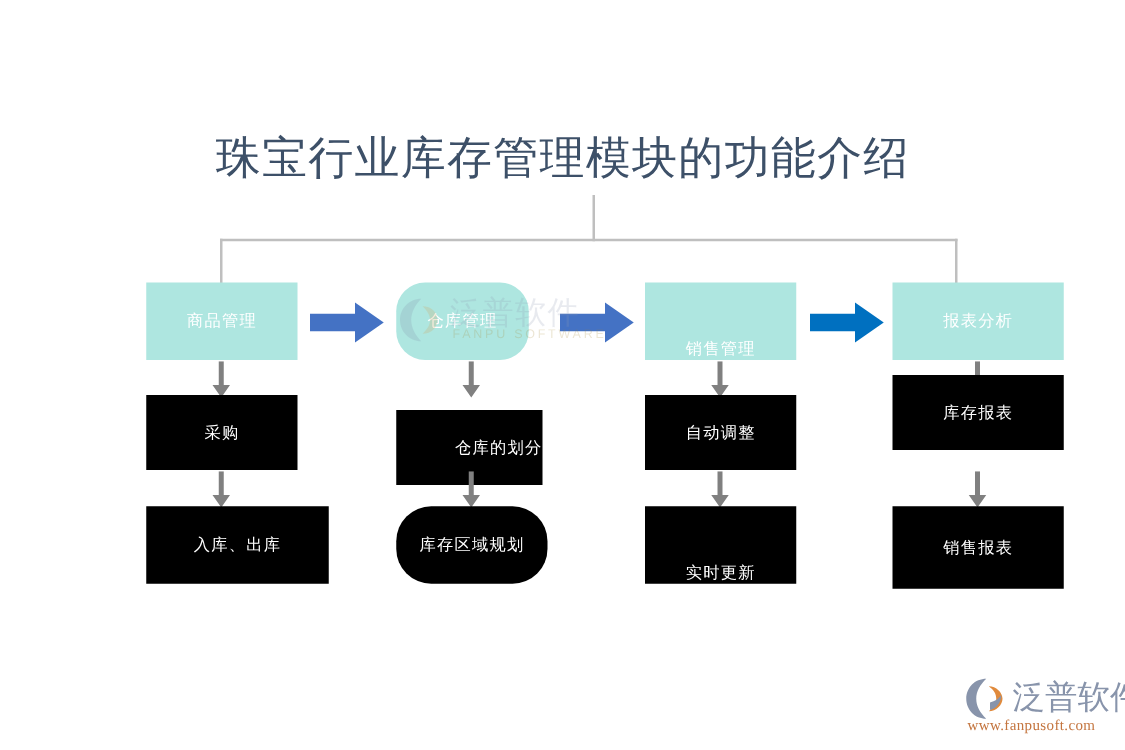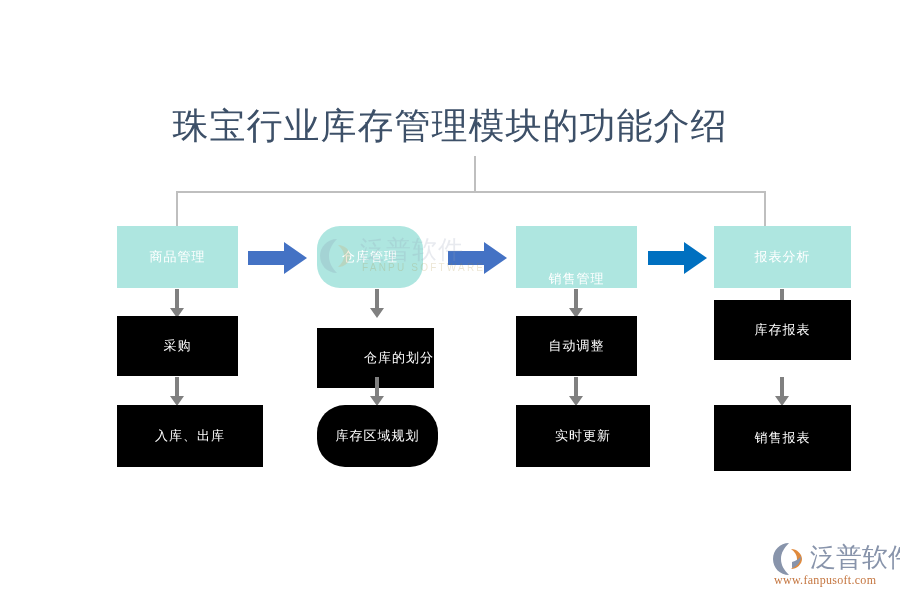--- a/index.html
+++ b/index.html
@@ -204,21 +204,21 @@
   </div>
   <svg class="vArrow" style="left:567px; top:289px;" viewBox="0 0 18 30">
     <path d="M7 0 H11 V19 H16 L9 29 L2 19 H7 Z" fill="#808080"></path>
   </svg>
   <div class="box blue" style="left:516px; top:316px; width:121px; height:60px;text-align:center;">
     <span>自动调整</span>
   </div>
   <svg class="vArrow" style="left:567px; top:377px;" viewBox="0 0 18 30">
     <path d="M7 0 H11 V19 H16 L9 29 L2 19 H7 Z" fill="#808080"></path>
   </svg>
-  <div class="box blue" style="left:516px; top:405px; width:134px; height:62px;">
+  <div class="box blue" style="left:516px; top:405px; width:121px; height:62px;align-items:flex-end;">
     <span>实时更新</span>
   </div>
 
   <svg class="hArrow" style="left:648px; top:241px;" viewBox="0 0 60 34">
     <path d="M0 10 H36 V1 L59 17 L36 33 V24 H0 Z" fill="#0070c0"></path>
   </svg>
 
   <div class="box teal" style="left:714px; top:226px; width:137px; height:62px;">
     <span>报表分析</span>
   </div>

